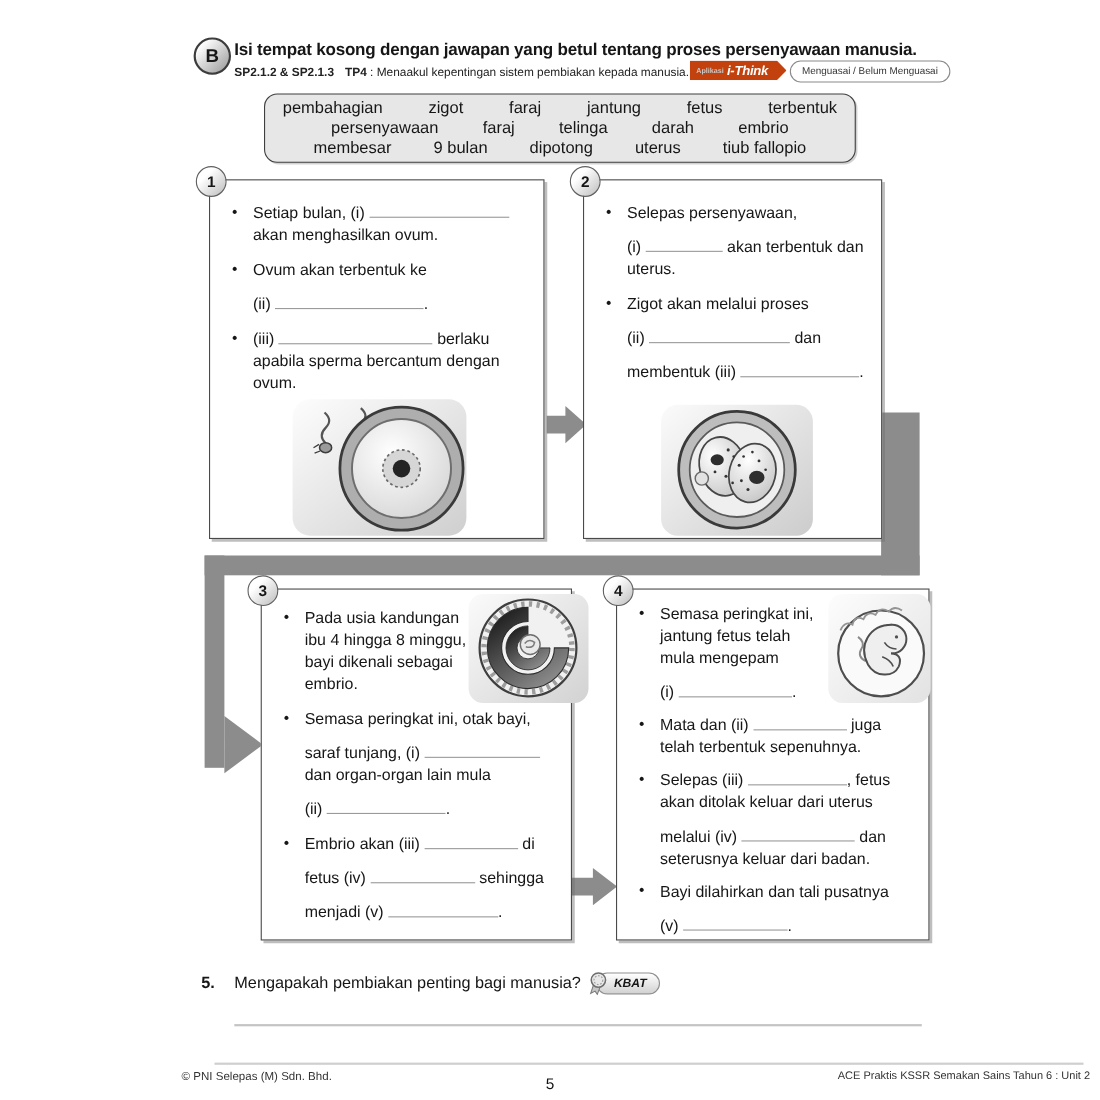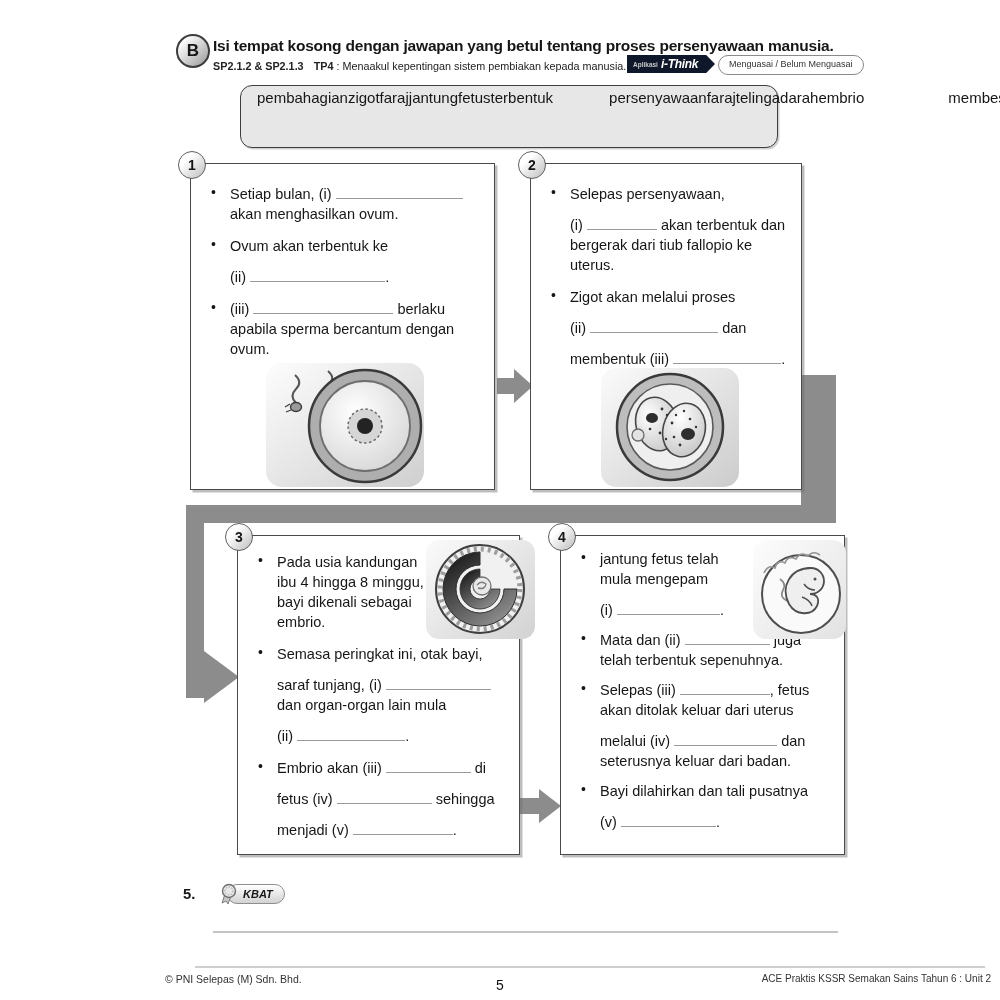--- a/index.html
+++ b/index.html
@@ -11,32 +11,32 @@
   
   .connector{position:absolute;left:0;top:0;z-index:1;}
 
   
   .b-circle{left:176px;top:34px;width:30px;height:30px;border-radius:50%;
     background:linear-gradient(135deg,#fafafa 20%,#9e9e9e 95%);border:2px solid #3c3c3c;
     display:flex;align-items:center;justify-content:center;font-weight:bold;font-size:17px;z-index:4;}
   .title{left:213px;top:37px;font-size:15.5px;font-weight:bold;white-space:nowrap;letter-spacing:-0.2px;margin:0;}
   .subline{left:213px;top:60px;font-size:10.8px;color:#222;white-space:nowrap;}
   .subline .sp{display:inline-block;width:10px;}
-  .ithink{left:627px;top:55px;width:88px;height:18px;background:#0f172a;
+  .ithink{left:627px;top:55px;width:88px;height:18px;background:#c2410c;
     clip-path:polygon(0 0,90% 0,100% 50%,90% 100%,0 100%);
     display:flex;align-items:center;padding-left:6px;box-sizing:border-box;z-index:4;}
   .ithink-small{font-size:6.5px;color:#c9c9c9;margin-right:3px;font-weight:bold;}
   .ithink-main{font-size:12px;color:#fff;font-weight:bold;font-style:italic;letter-spacing:-0.3px;}
   .mastery{left:718px;top:55px;height:18px;line-height:17px;padding:0 10px;border-radius:10px;
     border:1px solid #8a8a8a;font-size:9px;color:#333;background:#fff;white-space:nowrap;z-index:4;}
 
   
   .word-bank{left:240px;top:85px;width:538px;height:63px;background:#e7e7e7;
     border:1.8px solid #3f3f3f;border-radius:12px;box-sizing:border-box;
-    display:flex;flex-direction:row;justify-content:space-evenly;padding:3px 10px;z-index:2;
+    display:flex;flex-direction:column;justify-content:space-evenly;padding:3px 10px;z-index:2;
     box-shadow:1.5px 1.5px 0 rgba(0,0,0,0.18);}
   .wb-row{display:flex;justify-content:space-between;font-size:15px;line-height:17px;}
   .wb-r0{padding:0 6px;}
   .wb-r1{padding:0 50px;}
   .wb-r2{padding:0 34px;}
 
   
   .box{position:absolute;background:#fff;border:1.6px solid #4a4a4a;box-sizing:border-box;
     box-shadow:2.5px 2.5px 0 rgba(110,110,110,0.45);z-index:2;}
   .box1{left:190px;top:163px;width:305px;height:327px;}
@@ -157,21 +157,20 @@
       </div>
   </section>
   <section class="box box2">
     <div class="num">2</div>
     <div class="box-body">
         <div class="bullet">
           <span class="dot">•</span>
           <div class="bullet-content">
             <div class="line"><span>Selepas persenyawaan,</span></div>
             <div class="line gap"><span>(i) </span><span class="blank" style="width: 70px;"></span><span> akan terbentuk dan</span></div>
-            <div class="line"><span>bergerak dari tiub fallopio ke</span></div>
             <div class="line"><span>uterus.</span></div>
           </div>
         </div>
         <div class="bullet">
           <span class="dot">•</span>
           <div class="bullet-content">
             <div class="line"><span>Zigot akan melalui proses</span></div>
             <div class="line gap"><span>(ii) </span><span class="blank" style="width: 128px;"></span><span> dan</span></div>
             <div class="line gap"><span>membentuk (iii) </span><span class="blank" style="width: 108px;"></span><span>.</span></div>
           </div>
@@ -208,20 +207,21 @@
           </div>
         </div>
       </div>
   </section>
   <section class="box box4">
     <div class="num">4</div>
     <div class="box-body">
         <div class="bullet">
           <span class="dot">•</span>
           <div class="bullet-content">
+            <div class="line"><span>Semasa peringkat ini,</span></div>
             <div class="line"><span>jantung fetus telah</span></div>
             <div class="line"><span>mula mengepam</span></div>
             <div class="line gap"><span>(i) </span><span class="blank" style="width: 103px;"></span><span>.</span></div>
           </div>
         </div>
         <div class="bullet">
           <span class="dot">•</span>
           <div class="bullet-content">
             <div class="line"><span>Mata dan (ii) </span><span class="blank" style="width: 85px;"></span><span> juga</span></div>
             <div class="line"><span>telah terbentuk sepenuhnya.</span></div>
@@ -346,20 +346,21 @@
       <circle cx="59" cy="42" r="13" fill="#efefef" stroke="#4e4e4e" stroke-width="1.8"></circle>
       <path d="M59,29 C38,29 28,48 37,65 C44,77 60,77 65,67 C68,60 65,55 58,55" fill="#efefef" stroke="#4e4e4e" stroke-width="1.8"></path>
       <path d="M50,58 q8,3 10,9" fill="none" stroke="#4e4e4e" stroke-width="1.5"></path>
       <path d="M52,45 q4,6 11,6" fill="none" stroke="#4e4e4e" stroke-width="1.5"></path>
       <circle cx="63" cy="40" r="1.5" fill="#4e4e4e"></circle>
     </svg>
   </div>
 
   <div class="abs q5">
     <span class="q5-num">5.</span>
+    <span class="q5-text">Mengapakah pembiakan penting bagi manusia?</span>
     <span class="kbat">
       <svg width="20" height="22" viewBox="0 0 20 22">
         <path d="M6,11 L3,20 L7,18 L9,21 L12,13" fill="#c7c7c7" stroke="#7c7c7c" stroke-width="1"></path>
         <circle cx="10" cy="8" r="6.5" fill="#e8e8e8" stroke="#6f6f6f" stroke-width="1.4"></circle>
         <circle cx="10" cy="8" r="4" fill="none" stroke="#9a9a9a" stroke-width="1" stroke-dasharray="1.5 1.5"></circle>
       </svg>
       <span>KBAT</span>
     </span>
   </div>
   <div class="abs answer-line"></div>

